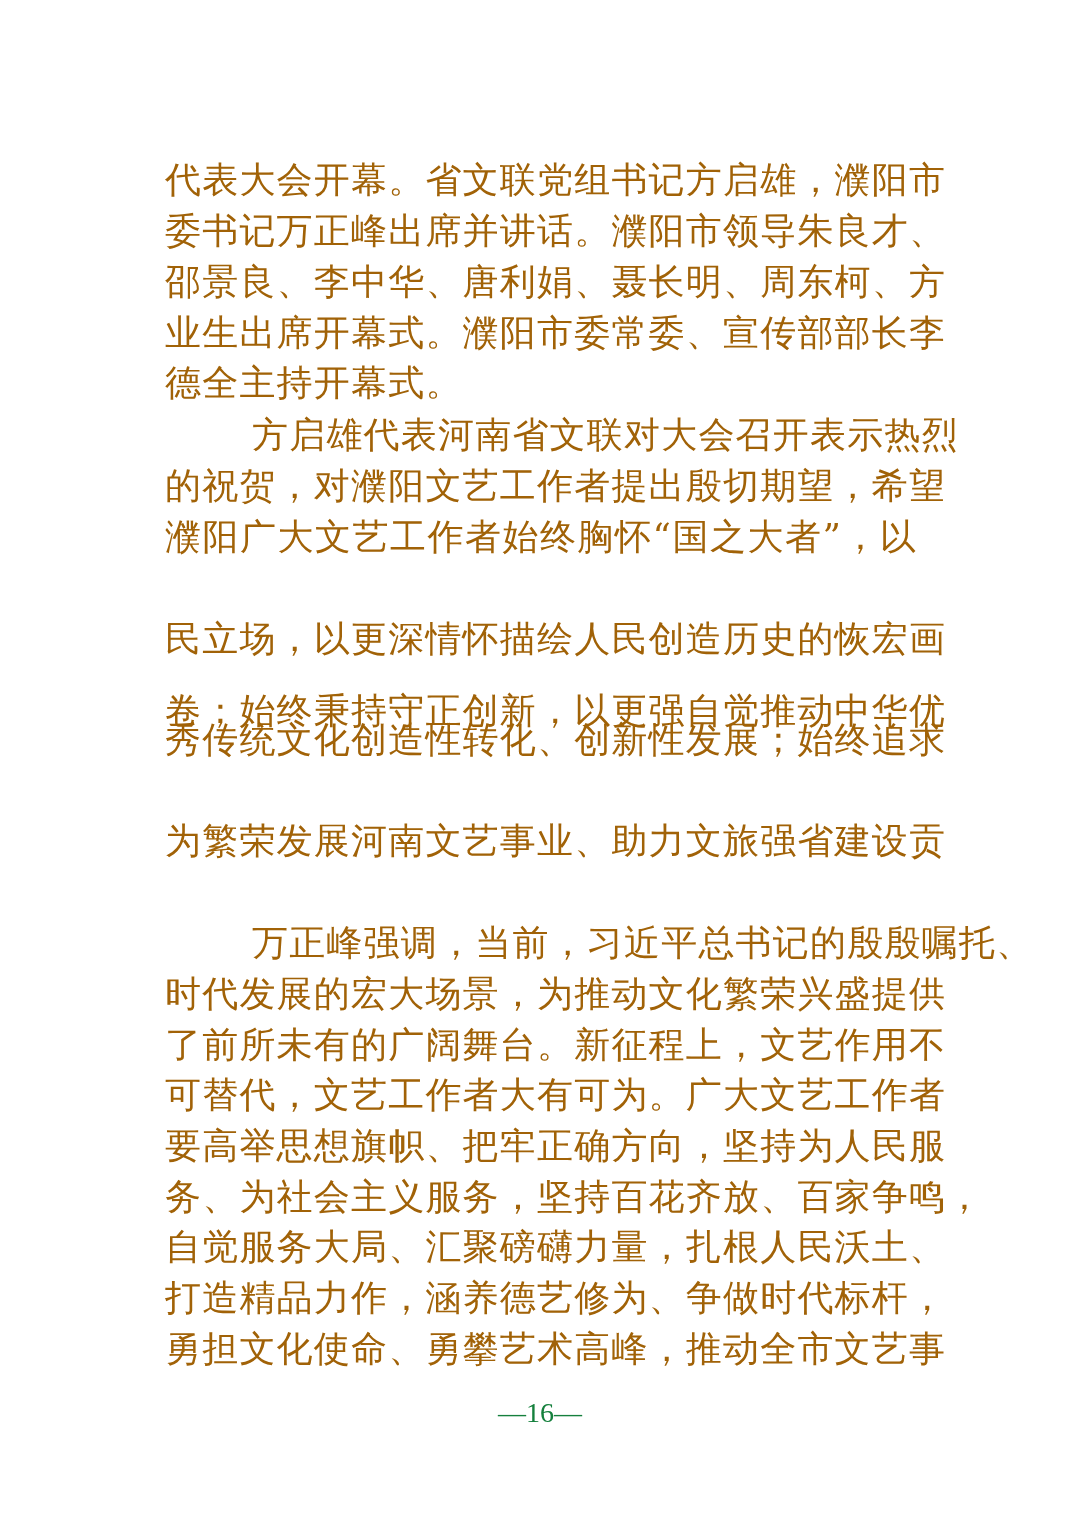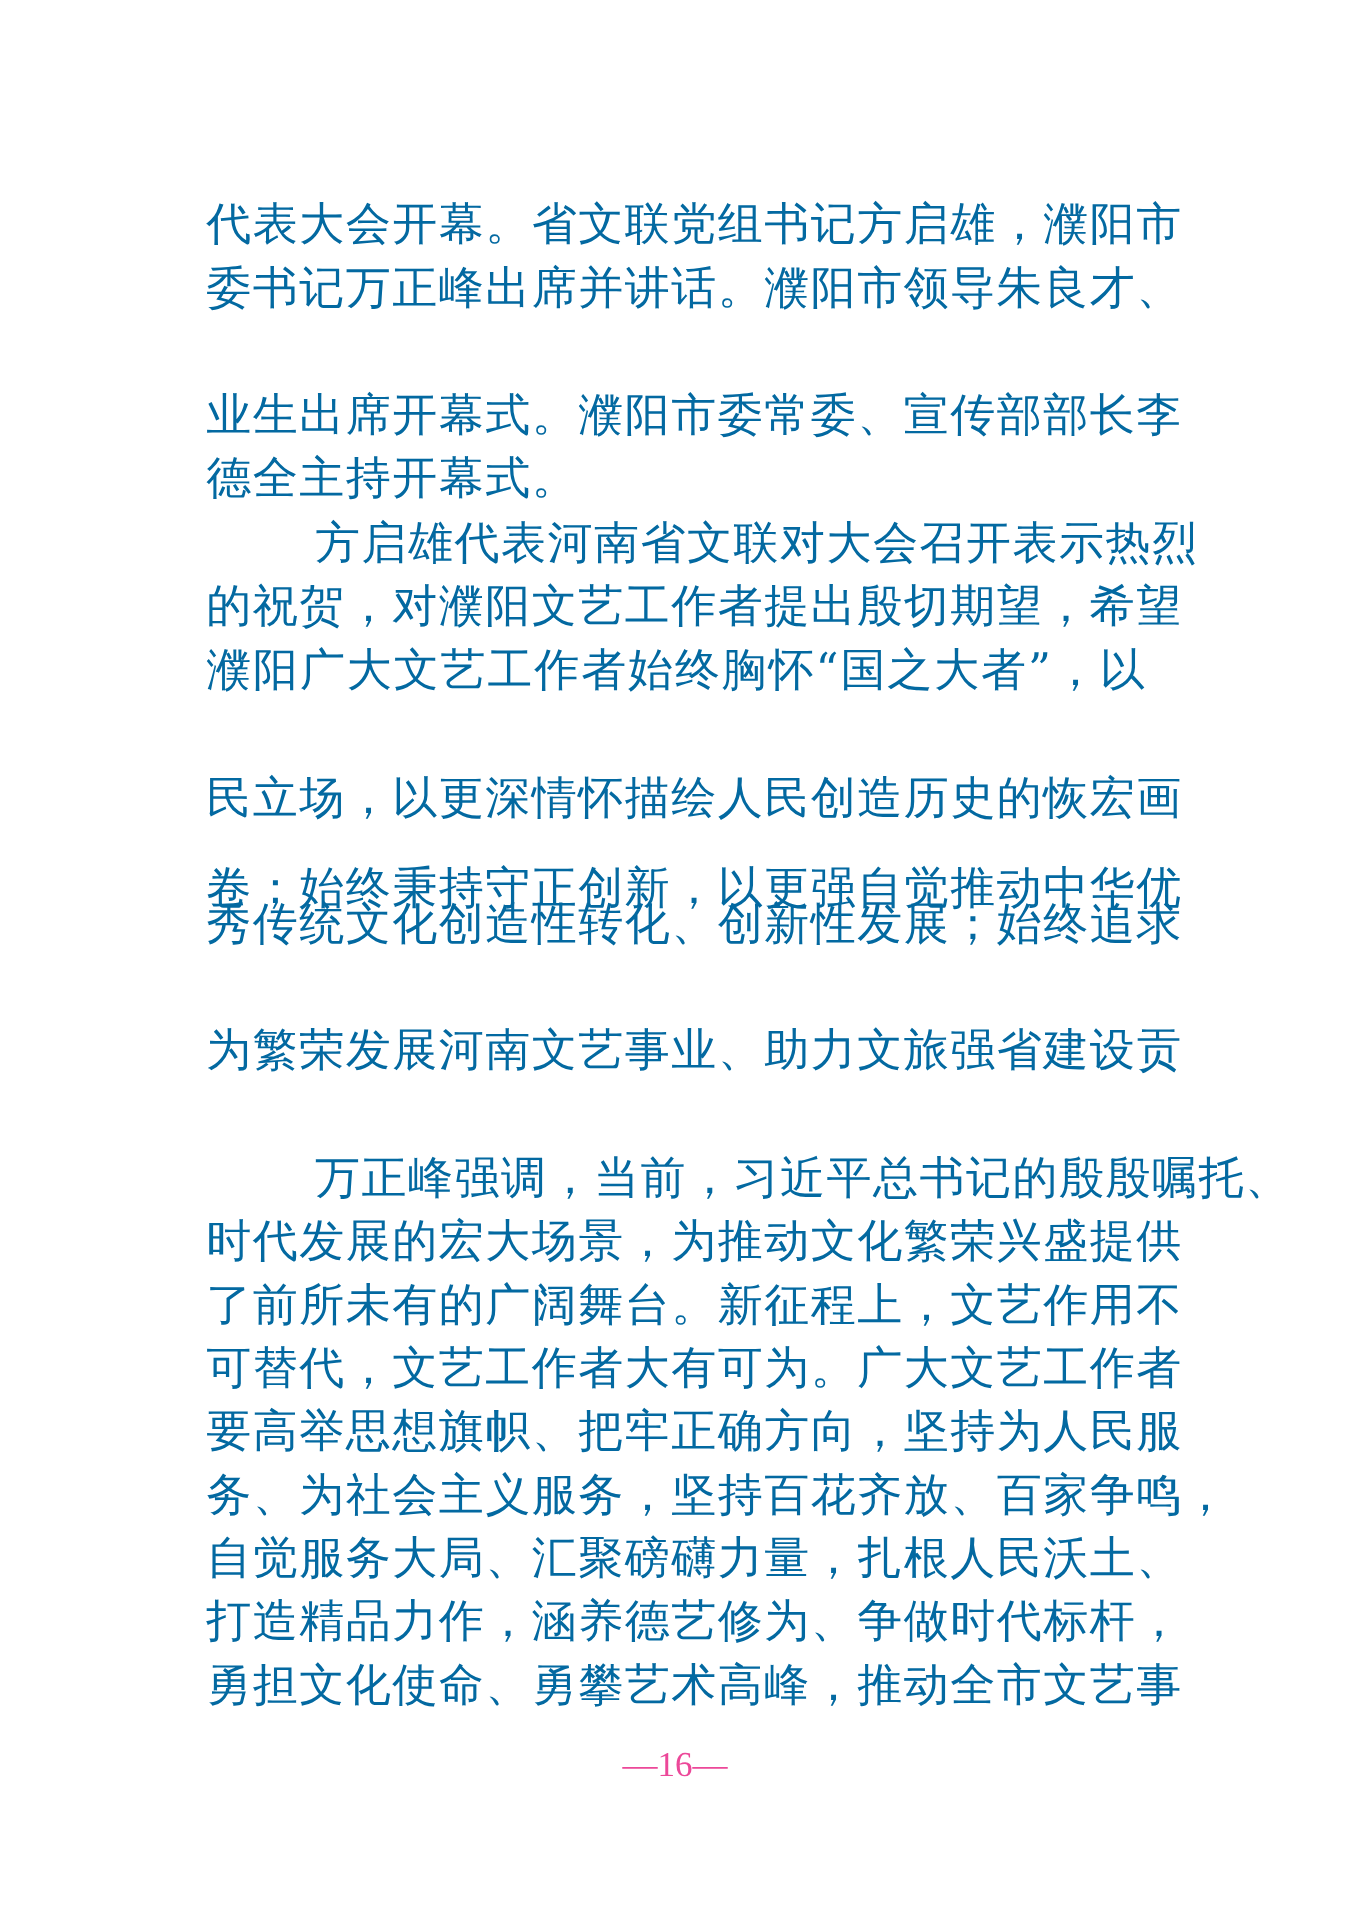--- a/index.html
+++ b/index.html
@@ -1,37 +1,38 @@
 <!DOCTYPE html>
 <html><head>
 <meta charset="utf-8">
 <style>
   html, body { margin:0; padding:0; background:#ffffff; }
   body { width:1080px; height:1525px; position:relative; overflow:hidden; }
   .page { position:absolute; left:0; top:0; width:1080px; height:1525px; background:#fff; }
   .line {
     position:absolute; left:165px; width:752px; height:50px;
     font-family: "DejaVu Serif", "Liberation Serif", serif;
-    font-size:36px; line-height:50px; color:#0369a1;
+    font-size:36px; line-height:50px; color:#a16207;
     white-space:nowrap; letter-spacing:1.2px;
     text-align:justify; text-align-last:justify;
   }
   .line.short { text-align:right; text-align-last:left; width:auto; }
   .line.indent { left:252px; width:680px; }
   .pageno {
     position:absolute; left:0; width:1080px; top:1397px; text-align:center;
-    font-family: "Liberation Serif", "DejaVu Serif", serif; font-size:28px; color:#ec4899;
+    font-family: "Liberation Serif", "DejaVu Serif", serif; font-size:28px; color:#15803d;
   }
 </style>
 </head>
 <body>
 
 <div class="page">
   <div class="line" style="top:155px">代表大会开幕。省文联党组书记方启雄，濮阳市</div>
   <div class="line" style="top:206px">委书记万正峰出席并讲话。濮阳市领导朱良才、</div>
+  <div class="line" style="top:257px">邵景良、李中华、唐利娟、聂长明、周东柯、方</div>
   <div class="line" style="top:308px">业生出席开幕式。濮阳市委常委、宣传部部长李</div>
   <div class="line short" style="top:358px">德全主持开幕式。</div>
 
   <div class="line indent" style="top:410px">方启雄代表河南省文联对大会召开表示热烈</div>
   <div class="line" style="top:461px">的祝贺，对濮阳文艺工作者提出殷切期望，希望</div>
   <div class="line" style="top:512px">濮阳广大文艺工作者始终胸怀“国之大者”，以</div>
   <div class="line" style="top:614px">民立场，以更深情怀描绘人民创造历史的恢宏画</div>
   <div class="line" style="top:686px">卷；始终秉持守正创新，以更强自觉推动中华优</div>
   <div class="line" style="top:715px">秀传统文化创造性转化、创新性发展；始终追求</div>
   <div class="line" style="top:816px">为繁荣发展河南文艺事业、助力文旅强省建设贡</div>

